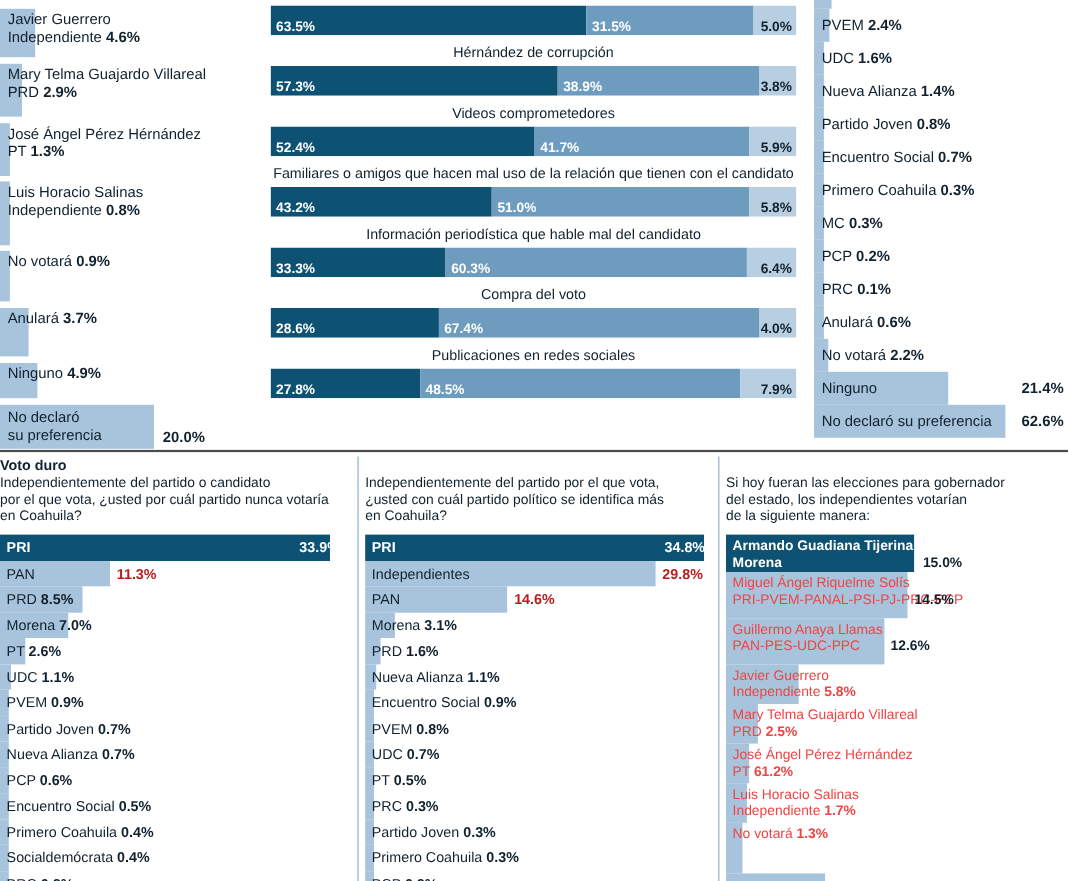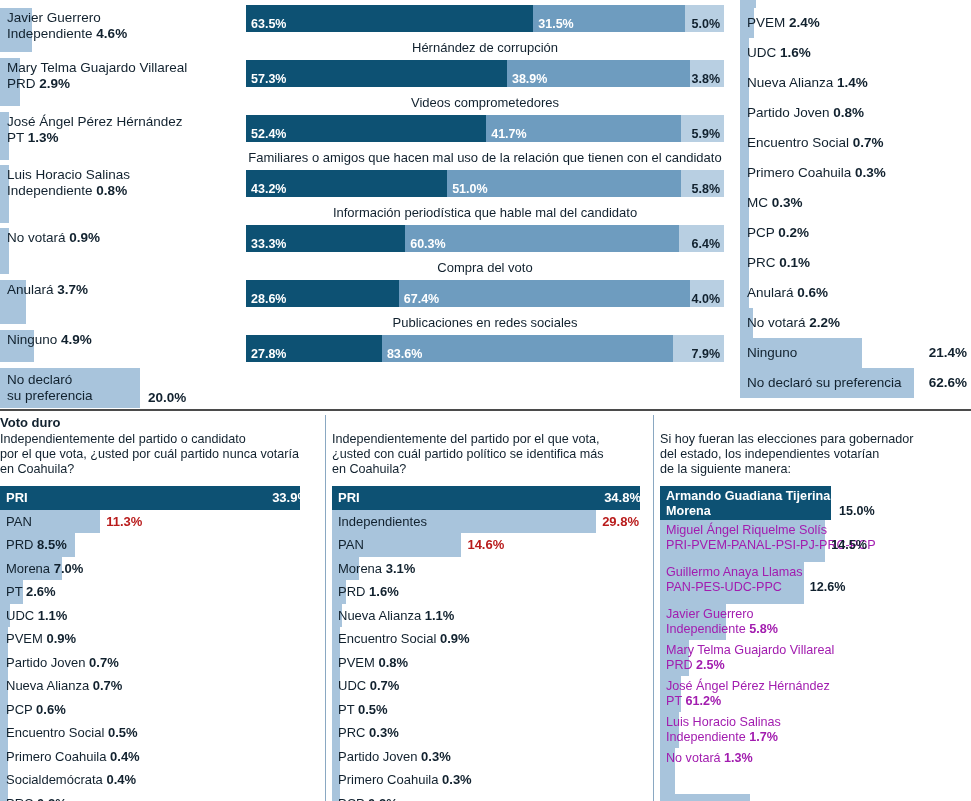--- a/index.html
+++ b/index.html
@@ -67,21 +67,21 @@
   .bbar.lead{background:#0d5173;}
   .btext{position:absolute;left:6px;top:4px;z-index:2;font-size:13px;color:#11212e;white-space:nowrap;}
   .brow.leadrow .btext{color:#ffffff;font-weight:bold;}
   .bval{position:absolute;z-index:3;top:4px;font-size:13px;font-weight:bold;color:#b91c1c;white-space:nowrap;}
   .brow.leadrow .bval{color:#ffffff;}
 
   
   .crow{position:relative;width:100%;}
   .cbar{position:absolute;left:0;top:0;height:100%;background:#a8c4dc;}
   .cbar.lead{background:#0d5173;}
-  .ctext{position:relative;z-index:2;padding:3px 0 2px 6px;font-size:12.6px;line-height:14.6px;color:#a21caf;white-space:nowrap;}
+  .ctext{position:relative;z-index:2;padding:3px 0 2px 6px;font-size:12.6px;line-height:14.6px;color:#ef4444;white-space:nowrap;}
   .crow.leadrow .ctext{color:#ffffff;font-weight:bold;}
   .cval{position:absolute;z-index:3;font-size:12.6px;font-weight:bold;color:#11212e;white-space:nowrap;}
   .crow.leadrow .cval{color:#ffffff;}
 </style>
 </head>
 <body>
 
 <div class="page">
 
   <div class="top-block">
@@ -200,21 +200,21 @@
             <span class="lab">4.0%</span>
           </div>
         </div>
         <div style="height: 7px;"></div>
         <div class="mid-head">Publicaciones en redes sociales</div>
         <div class="stack">
           <div class="seg s1" style="width:132.884px">
             <span class="lab">27.8%</span>
           </div>
           <div class="seg s2" style="width:307.354px">
-            <span class="lab">83.6%</span>
+            <span class="lab">48.5%</span>
           </div>
           <div class="seg s3" style="width:37.762px">
             <span class="lab">7.9%</span>
           </div>
         </div>
         <div style="height: 7px;"></div>
       </div>
 
     <div class="col-right" id="col-right">
         <div class="rrow" style="position: absolute; left: 0px; top: -22px; height: 30px;">

